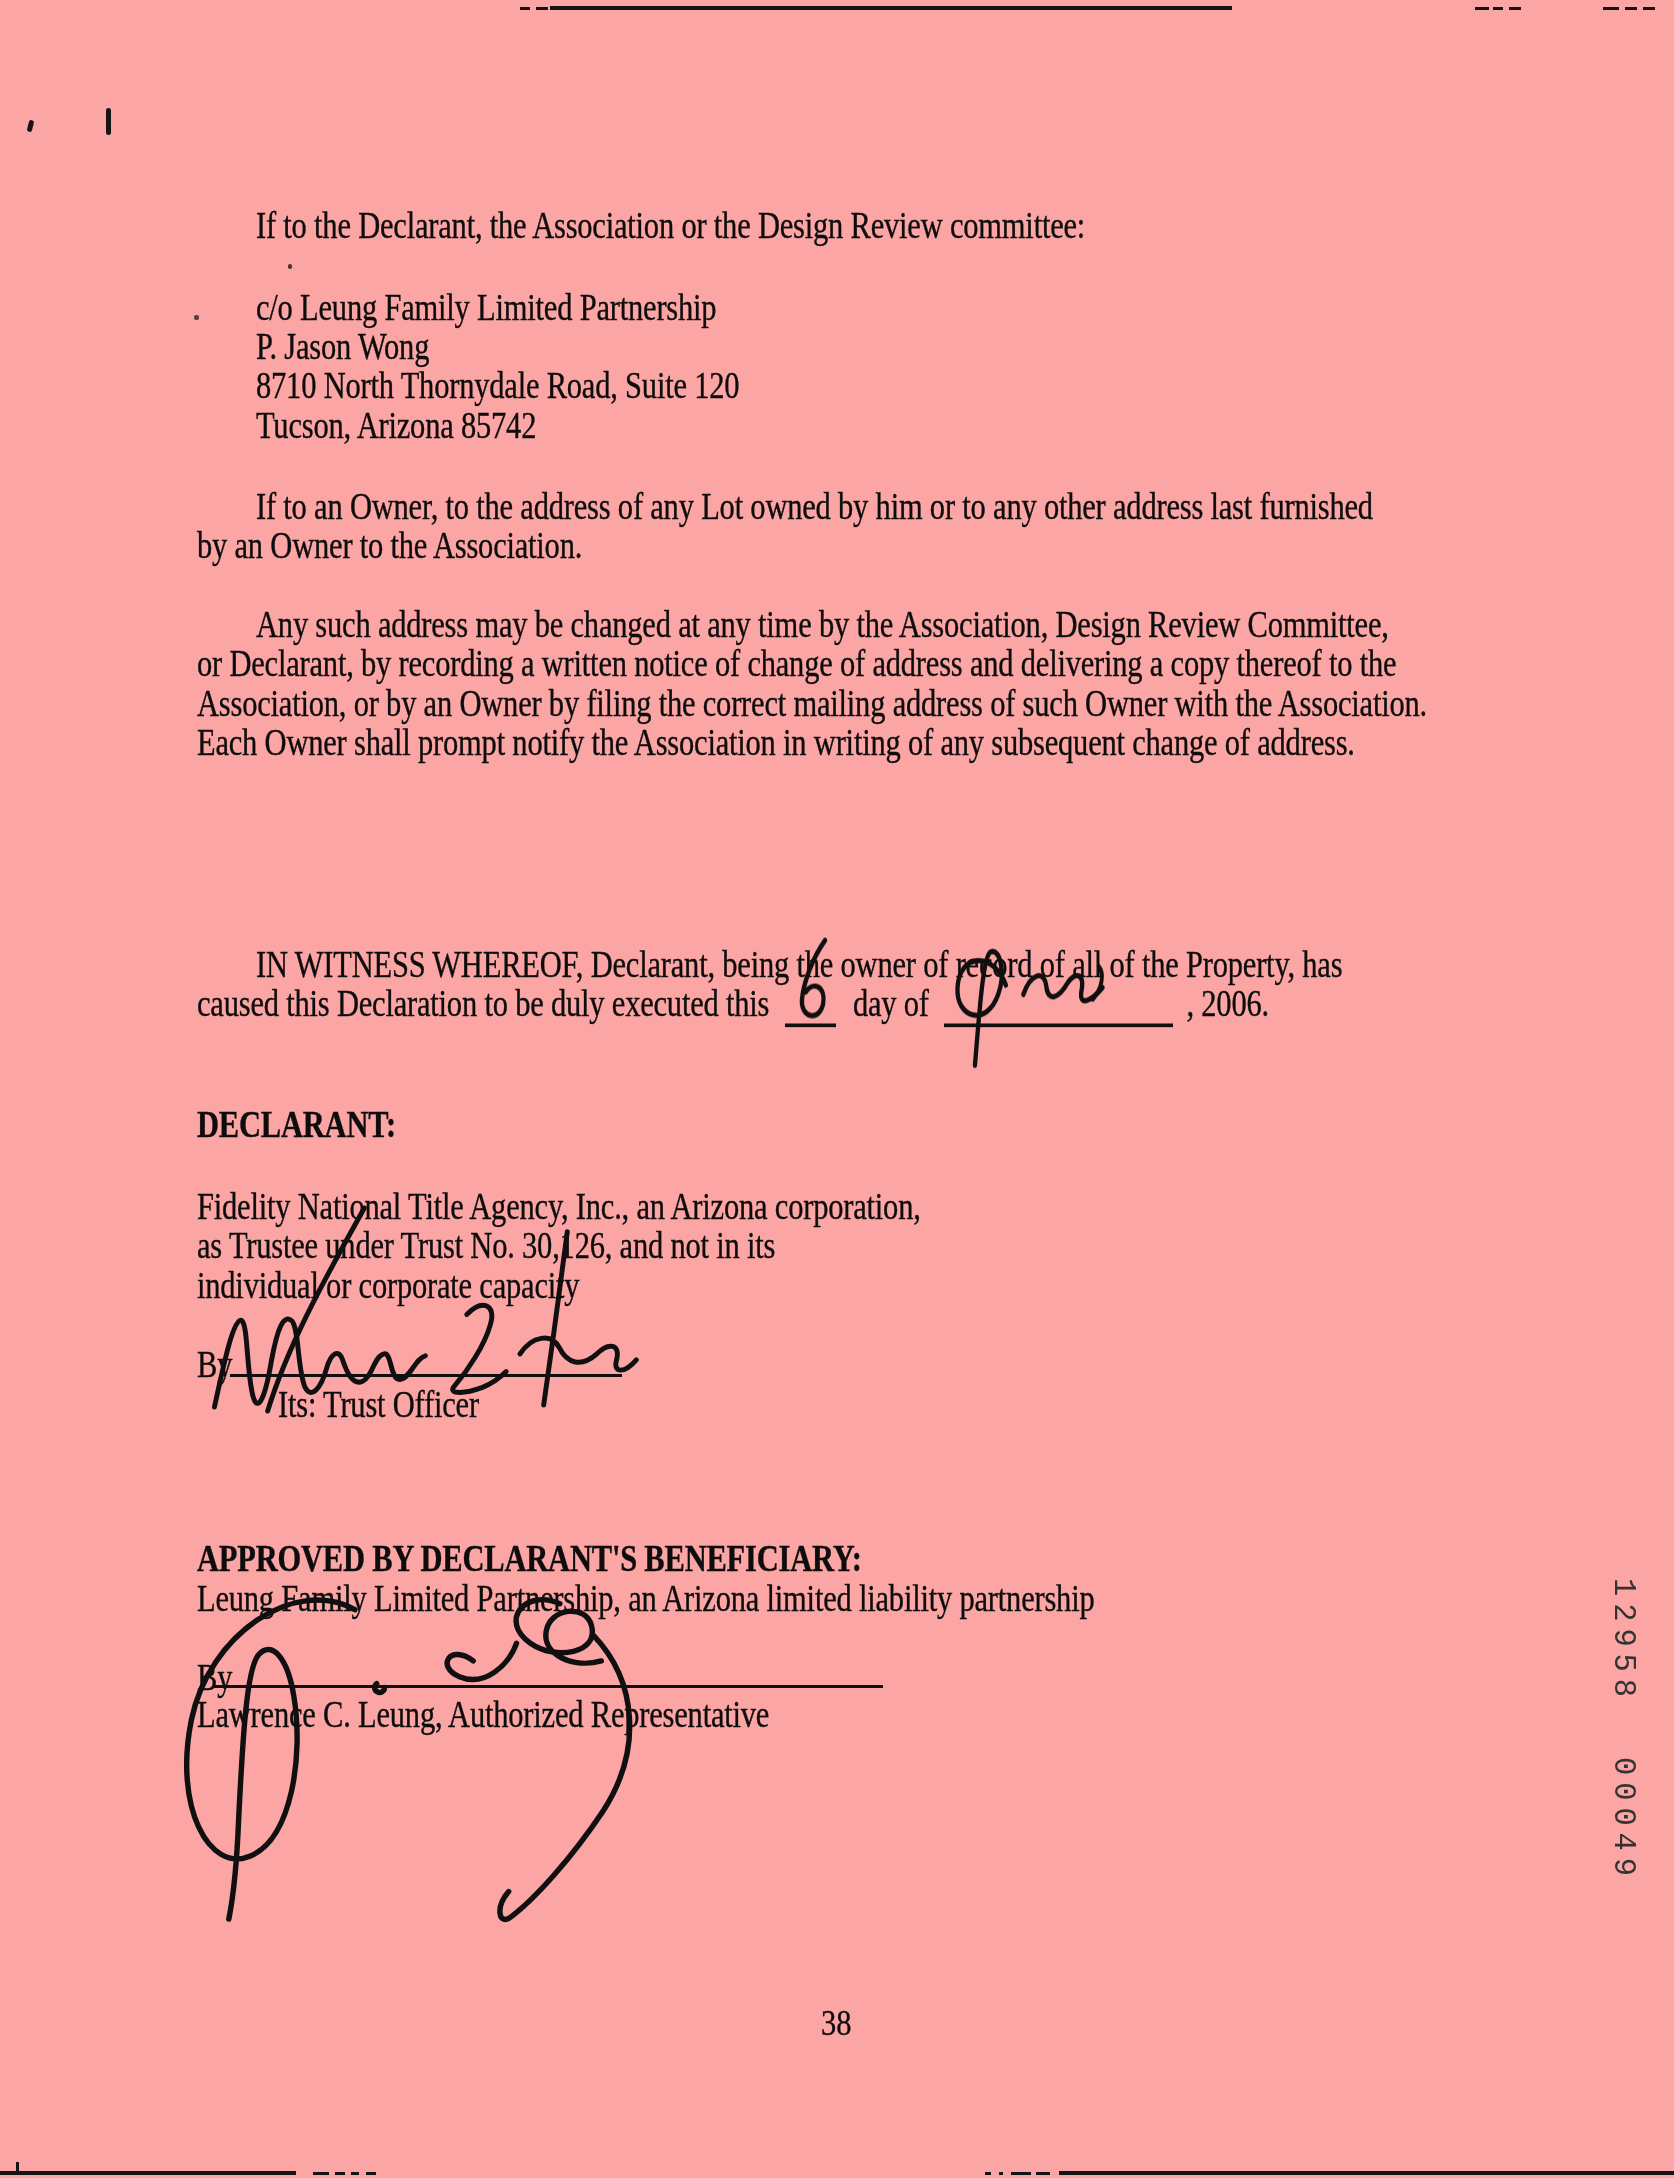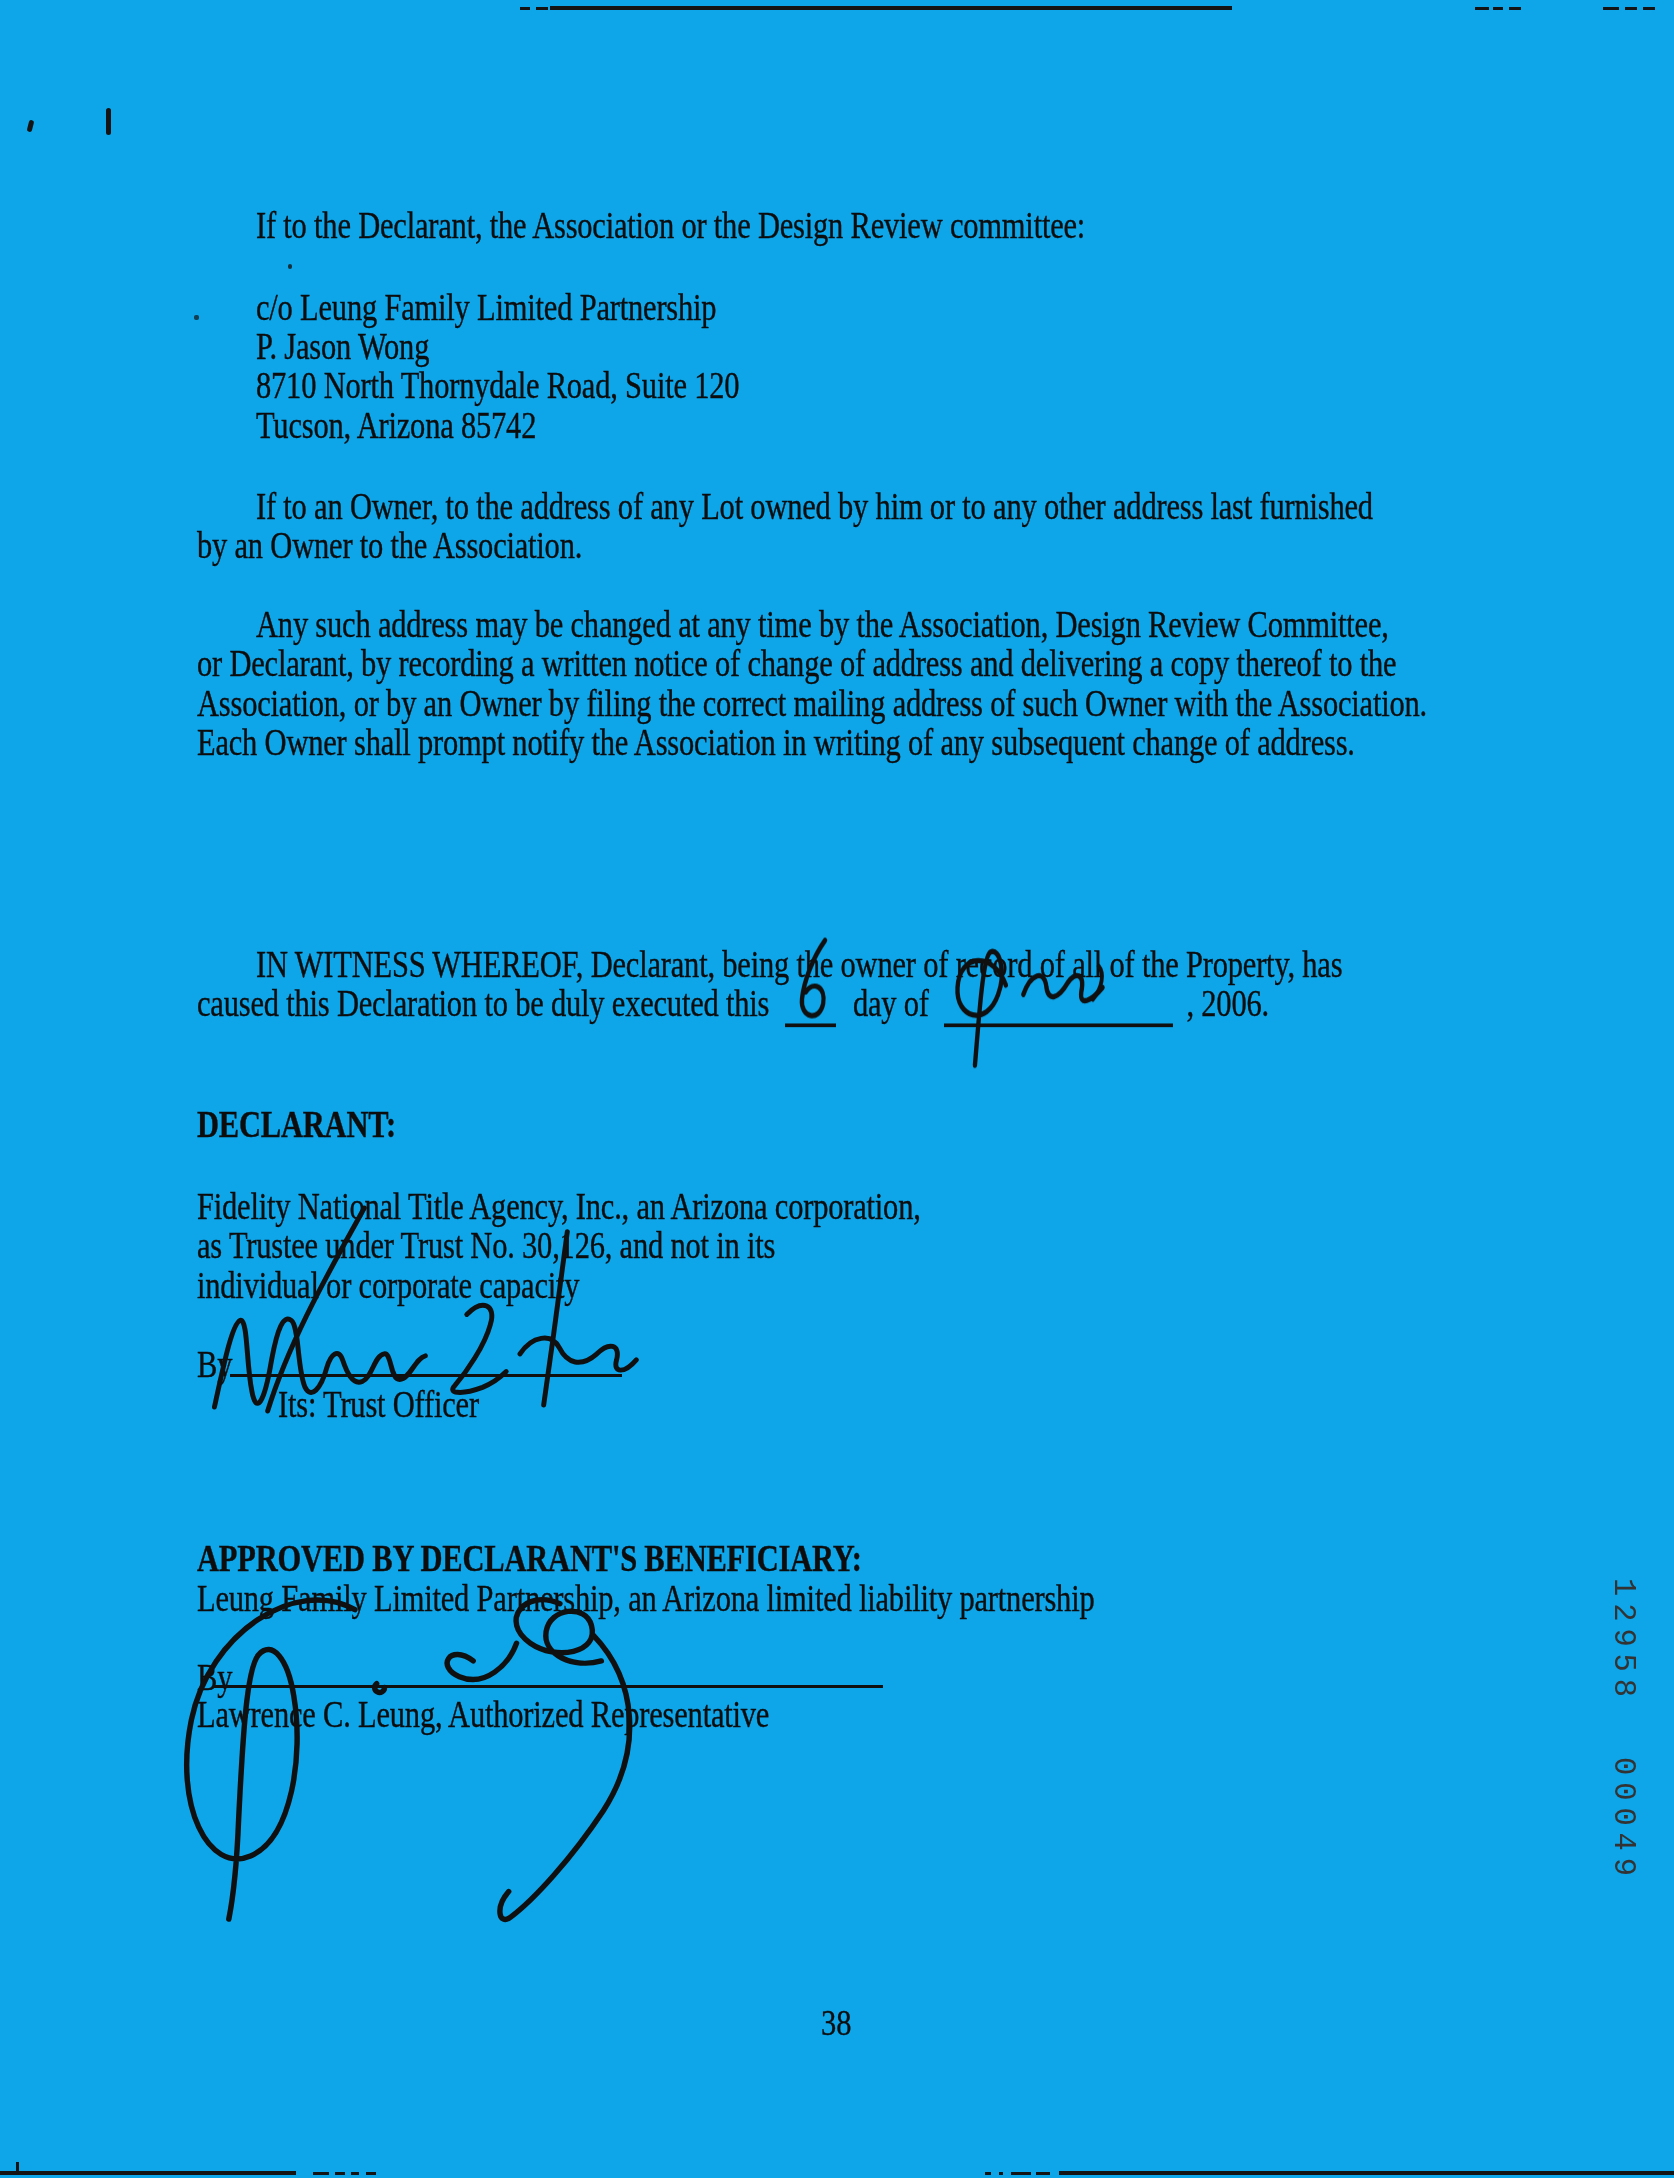--- a/index.html
+++ b/index.html
@@ -1,19 +1,19 @@
 <!DOCTYPE html>
 <html><head>
 <meta charset="utf-8">
 <style>
   html,body{margin:0;padding:0;background:#e8e8e8;}
   .page{
     position:relative;
     width:1675px;height:2179px;
-    background:#0ea5e9;
+    background:#fca5a5;
     overflow:hidden;
     font-family:"Liberation Serif", serif;
     color:#0d0d0d;
   }
   .t{
     position:absolute;
     font-size:30.5px;
     line-height:37px;
     letter-spacing:-0.2px;
     white-space:nowrap;

